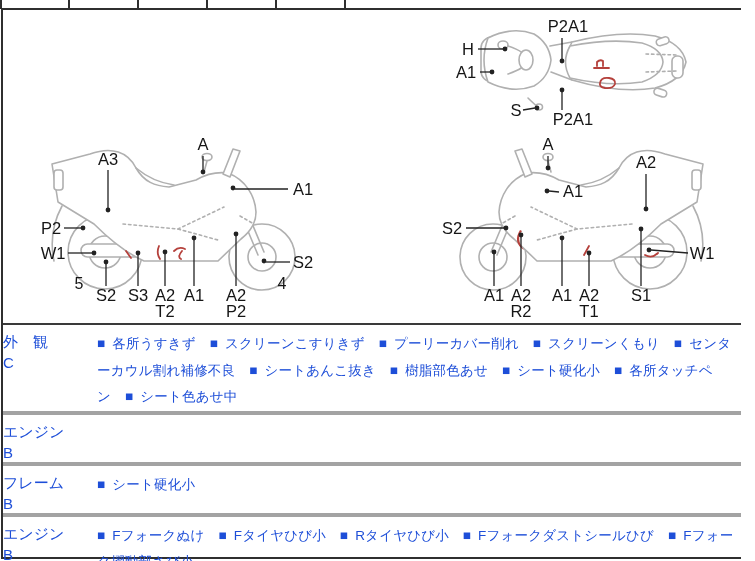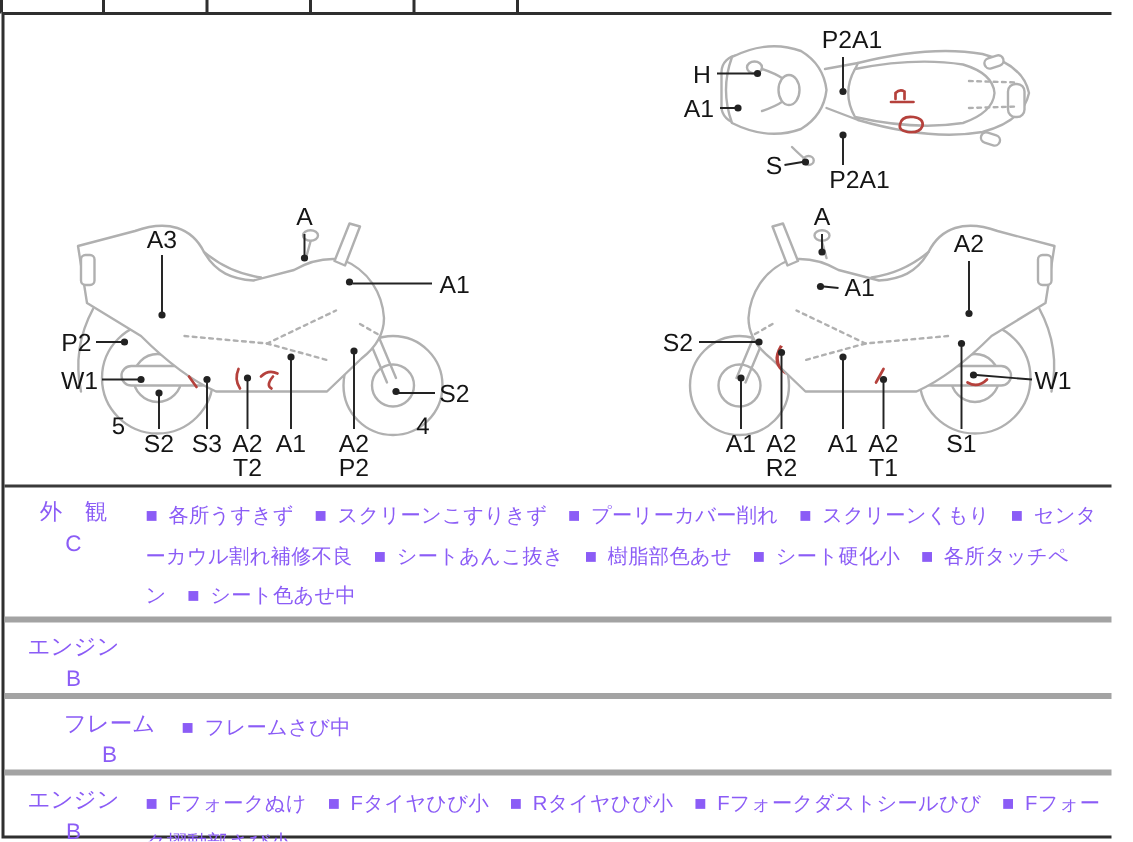--- a/index.html
+++ b/index.html
@@ -1,37 +1,37 @@
 <!DOCTYPE html>
 <html><head>
 <meta charset="utf-8">
 <style>
   html,body{margin:0;padding:0;background:#fff;}
   .page{position:relative;width:741px;height:561px;background:#fff;overflow:hidden;
-        font-family:"Liberation Sans","DejaVu Sans",sans-serif;color:#8b5cf6;}
+        font-family:"Liberation Sans","DejaVu Sans",sans-serif;color:#1d4ed8;}
   
   .vseg{position:absolute;top:0;width:2px;height:9px;background:#2f2f2f;}
   
   .main-box{position:absolute;left:1px;top:8px;width:750px;height:551px;
             border:2px solid #2f2f2f;box-sizing:border-box;background:#fff;}
   .diagram{position:absolute;}
   svg text{font-family:"Liberation Sans","DejaVu Sans",sans-serif;font-size:16.5px;fill:#151515;}
   svg text.num{font-size:16px;}
   .leader{stroke:#222;stroke-width:1.3px;fill:none;}
   .dot{fill:#222;stroke:none;}
   .outline{fill:none;stroke:#b0b0b0;stroke-width:1.6px;stroke-linejoin:round;stroke-linecap:round;}
   .redmark{stroke:#b5413c;stroke-width:1.8px;fill:none;stroke-linecap:round;}
   
   .cond-table{position:absolute;left:0;right:0;top:313px;bottom:0;}
   .row{display:flex;box-sizing:border-box;border-top:4px solid #a3a3a3;}
   .row:first-child{border-top:2px solid #3a3a3a;min-height:74px;}
   .row:nth-child(2){min-height:46px;}
-  .row:nth-child(3){min-height:40px;padding-left:24px;}
+  .row:nth-child(3){min-height:40px;}
   .row:nth-child(4){min-height:75px;}
-  .lab{width:92px;display:flex;flex-direction:column;align-items:center;
+  .lab{width:92px;display:flex;flex-direction:column;
        padding-top:7px;gap:2px;font-size:15px;line-height:19px;flex:none;}
   .cont{flex:1;padding:6px 10px 0 2px;font-size:13.5px;line-height:26.5px;
         letter-spacing:.2px;white-space:pre-wrap;}
 </style>
 </head>
 <body>
 
 <div class="page">
 
   <div>
@@ -213,21 +213,21 @@
           <div class="lab">
             <div>エンジン</div>
             <div>B</div>
           </div>
         </div>
         <div class="row">
           <div class="lab">
             <div>フレーム</div>
             <div>B</div>
           </div>
-          <div class="cont">■ フレームさび中</div>
+          <div class="cont">■ シート硬化小</div>
         </div>
         <div class="row">
           <div class="lab">
             <div>エンジン</div>
             <div>B</div>
           </div>
           <div class="cont">■ Fフォークぬけ  ■ Fタイヤひび小  ■ Rタイヤひび小  ■ Fフォークダストシールひび  ■ Fフォーク摺動部さび小</div>
         </div>
       </div>
 

